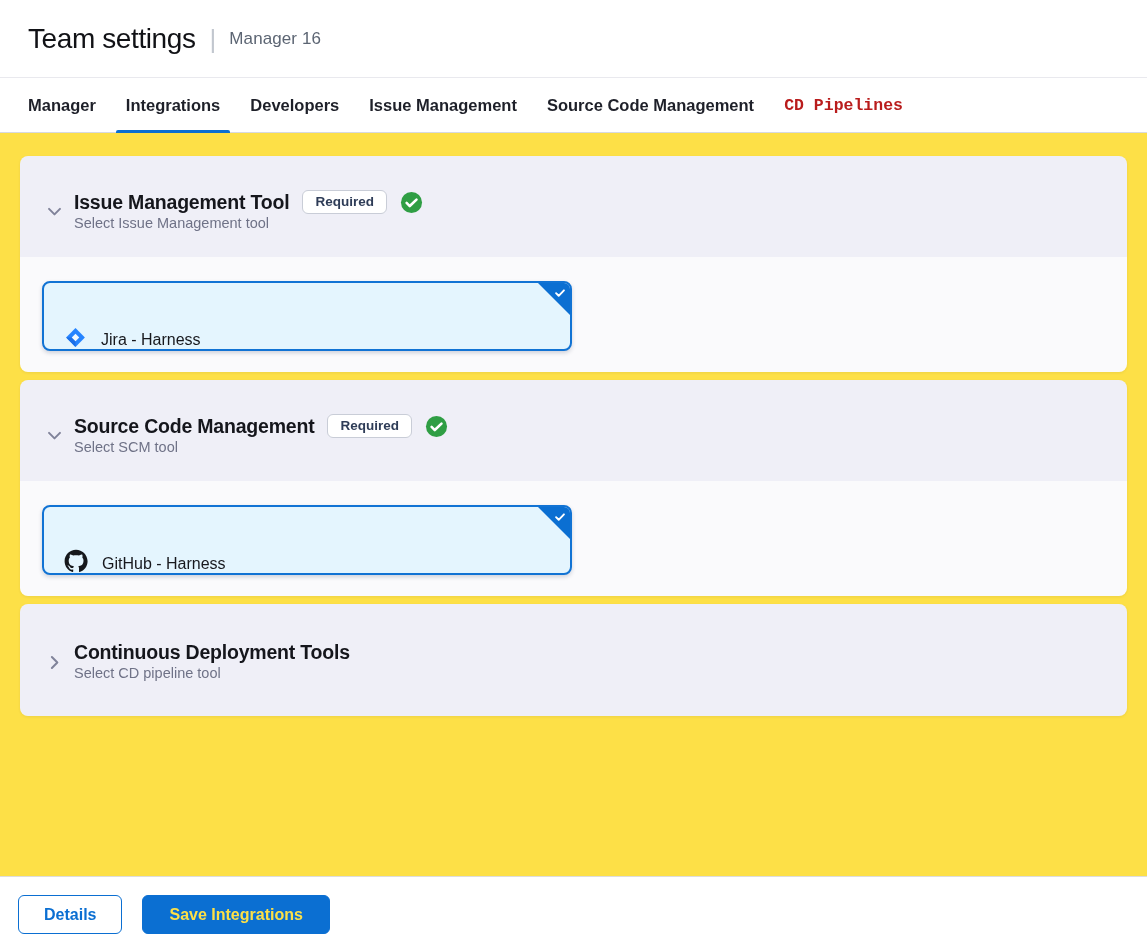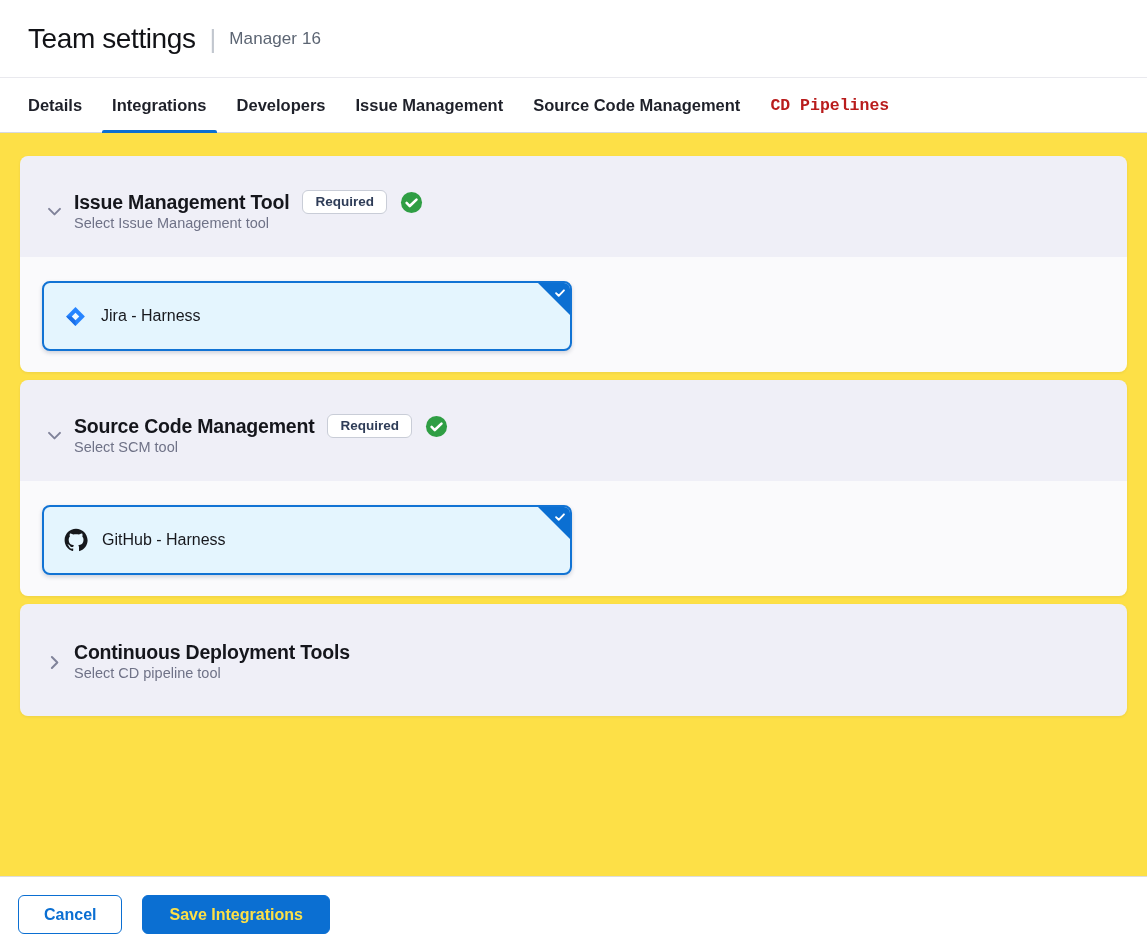--- a/index.html
+++ b/index.html
@@ -26,21 +26,21 @@
   .chevron-btn { width:24px; height:24px; display:flex; align-items:center; justify-content:center; margin:10px 8px 0 0; flex:none; }
   .panel-header.solo .chevron-btn { margin-top:11px; }
   .title-row { display:flex; align-items:center; gap:13px; }
   .panel-title { font-size:19.5px; font-weight:700; color:#15161c; letter-spacing:-0.2px; line-height:26px; }
   .badge { background:#fff; border:1px solid #c9cdd7; border-radius:6px; padding:4px 12px 5px; font-size:13.5px; font-weight:700; color:#2e3c57; line-height:1; }
   .check-circle { display:flex; align-items:center; }
   .panel-subtitle { margin-top:0; font-size:14.5px; color:#6f7287; }
   .panel-body { background:#fafafc; padding:24px 24px 21px 22px; }
 
   
-  .option-card { width:530px; height:70px; border:2px solid #1173d4; border-radius:8px; background:#e4f5fe; display:flex; align-items:center; gap:14px; padding:0 20px; position:relative; overflow:hidden; cursor:pointer; box-shadow:0 2px 4px rgba(9,30,66,.18); }
+  .option-card { width:530px; height:70px; border:2px solid #1173d4; border-radius:8px; background:#e4f5fe; display:flex; align-items:flex-end; gap:14px; padding:0 20px; position:relative; overflow:hidden; cursor:pointer; box-shadow:0 2px 4px rgba(9,30,66,.18); }
   .opt-label { font-size:16px; font-weight:500; color:#17181d; }
   .corner-flag { position:absolute; top:-2px; right:-2px; width:0; height:0; border-top:36px solid #0b6fd2; border-left:36px solid transparent; }
   .corner-check { position:absolute; top:3px; right:3px; }
   .opt-icon { display:flex; align-items:center; flex:none; }
 
   
   .footer-bar { height:76px; background:#fff; border-top:1px solid #dddddd; display:flex; align-items:center; gap:20px; padding-left:18px; }
   .btn { height:39px; border-radius:6px; font-family:"Liberation Sans",sans-serif; font-size:16px; font-weight:700; padding:0 25px; cursor:pointer; }
   .btn-secondary { background:#fff; border:1.5px solid #0b6fd2; color:#0b6fd2; }
   .btn-primary { background:#0b6fd2; border:1.5px solid #0b6fd2; color:#fde047; padding:0 26px; }
@@ -48,21 +48,21 @@
 </head>
 <body>
 
 <header class="page-header">
   <h1 class="page-title">Team settings</h1>
   <span class="title-sep">|</span>
   <span class="page-subtitle">Manager 16</span>
 </header>
 
 <nav class="tab-bar">
-  <div class="tab">Details</div>
+  <div class="tab">Manager</div>
   <div class="tab active">Integrations</div>
   <div class="tab">Developers</div>
   <div class="tab">Issue Management</div>
   <div class="tab">Source Code Management</div>
   <div class="tab disabled">CD Pipelines</div>
 </nav>
 
 <main class="content">
 
   <section class="panel">
@@ -157,15 +157,15 @@
           <h2 class="panel-title">Continuous Deployment Tools</h2>
         </div>
         <p class="panel-subtitle">Select CD pipeline tool</p>
       </div>
     </div>
   </section>
 
 </main>
 
 <footer class="footer-bar">
-  <button class="btn btn-secondary">Cancel</button>
+  <button class="btn btn-secondary">Details</button>
   <button class="btn btn-primary">Save Integrations</button>
 </footer>
 
 </body></html>

